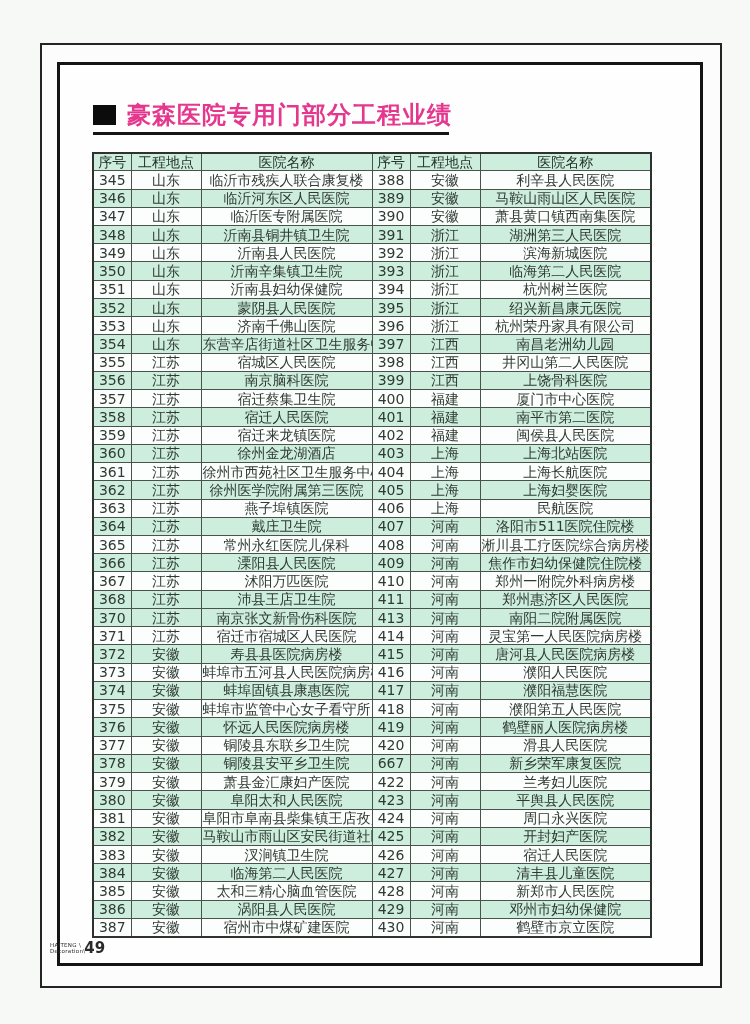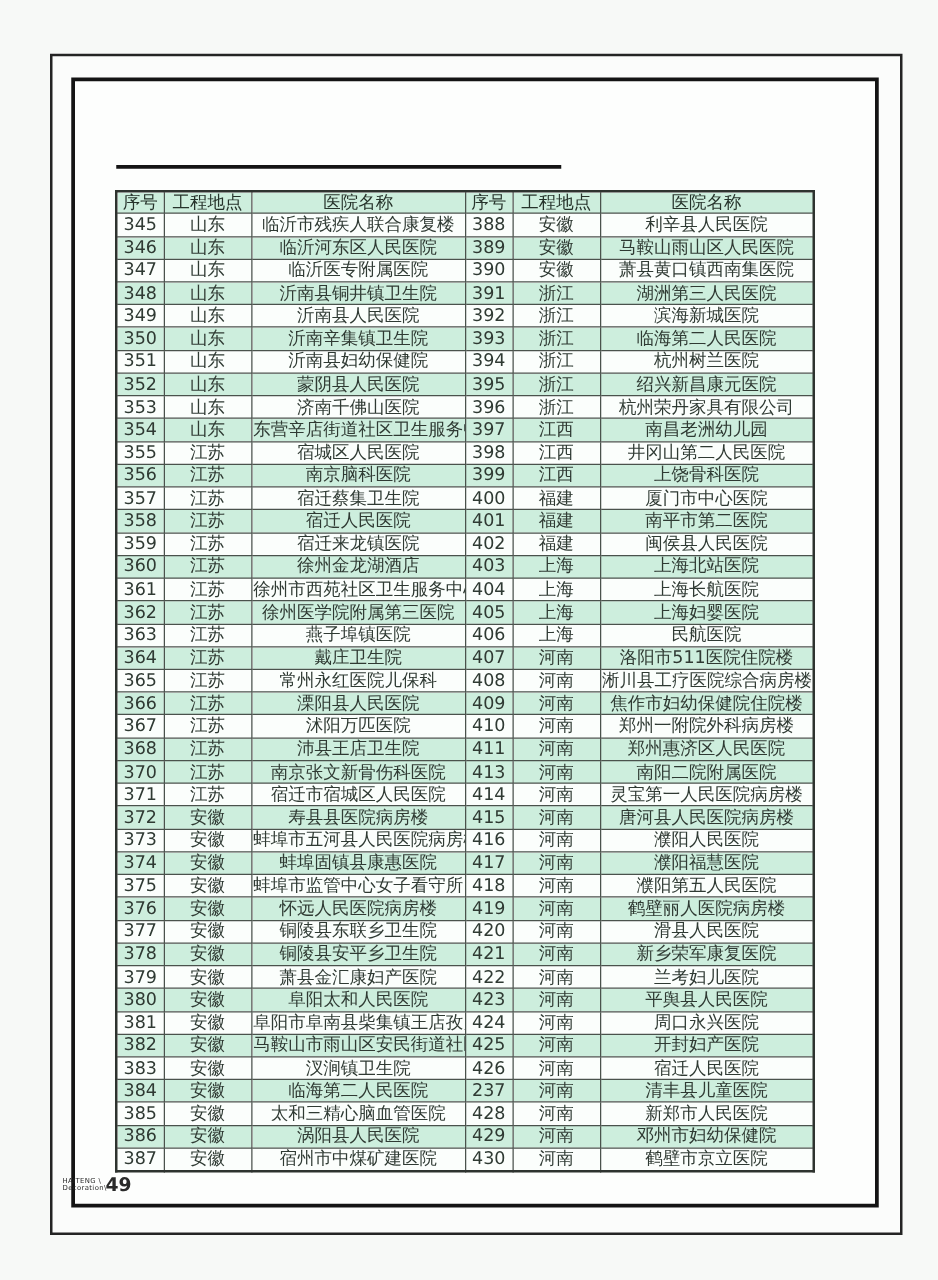--- a/index.html
+++ b/index.html
@@ -58,20 +58,24 @@
   .brand-lines span { font-size:5.5px; letter-spacing:0.3px; }
   .page-number { font-size:15px; font-weight:bold; margin-left:-1px; line-height:0.9; }
 </style>
 </head>
 <body>
 
 <div class="page">
   <div class="outer-frame"></div>
   <div class="inner-frame"></div>
 
+  <div class="title-block">
+    <span class="title-square"></span>
+    <span class="title-text">豪森医院专用门部分工程业绩</span>
+  </div>
   <div class="title-underline"></div>
 
   <table class="projects">
     <colgroup>
       <col style="width:38px">
         <col style="width:70px">
         <col style="width:171px">
       <col style="width:38px">
         <col style="width:70px">
         <col style="width:171px">
@@ -340,21 +344,21 @@
           <td>安徽</td>
           <td>铜陵县东联乡卫生院</td>
           <td>420</td>
           <td>河南</td>
           <td>滑县人民医院</td>
         </tr>
         <tr class="row-green">
           <td>378</td>
           <td>安徽</td>
           <td>铜陵县安平乡卫生院</td>
-          <td>421</td>
+          <td>667</td>
           <td>河南</td>
           <td>新乡荣军康复医院</td>
         </tr>
         <tr class="row-white">
           <td>379</td>
           <td>安徽</td>
           <td>萧县金汇康妇产医院</td>
           <td>422</td>
           <td>河南</td>
           <td>兰考妇儿医院</td>
@@ -388,21 +392,21 @@
           <td>安徽</td>
           <td>汊涧镇卫生院</td>
           <td>426</td>
           <td>河南</td>
           <td>宿迁人民医院</td>
         </tr>
         <tr class="row-green">
           <td>384</td>
           <td>安徽</td>
           <td>临海第二人民医院</td>
-          <td>237</td>
+          <td>427</td>
           <td>河南</td>
           <td>清丰县儿童医院</td>
         </tr>
         <tr class="row-white">
           <td>385</td>
           <td>安徽</td>
           <td>太和三精心脑血管医院</td>
           <td>428</td>
           <td>河南</td>
           <td>新郑市人民医院</td>

